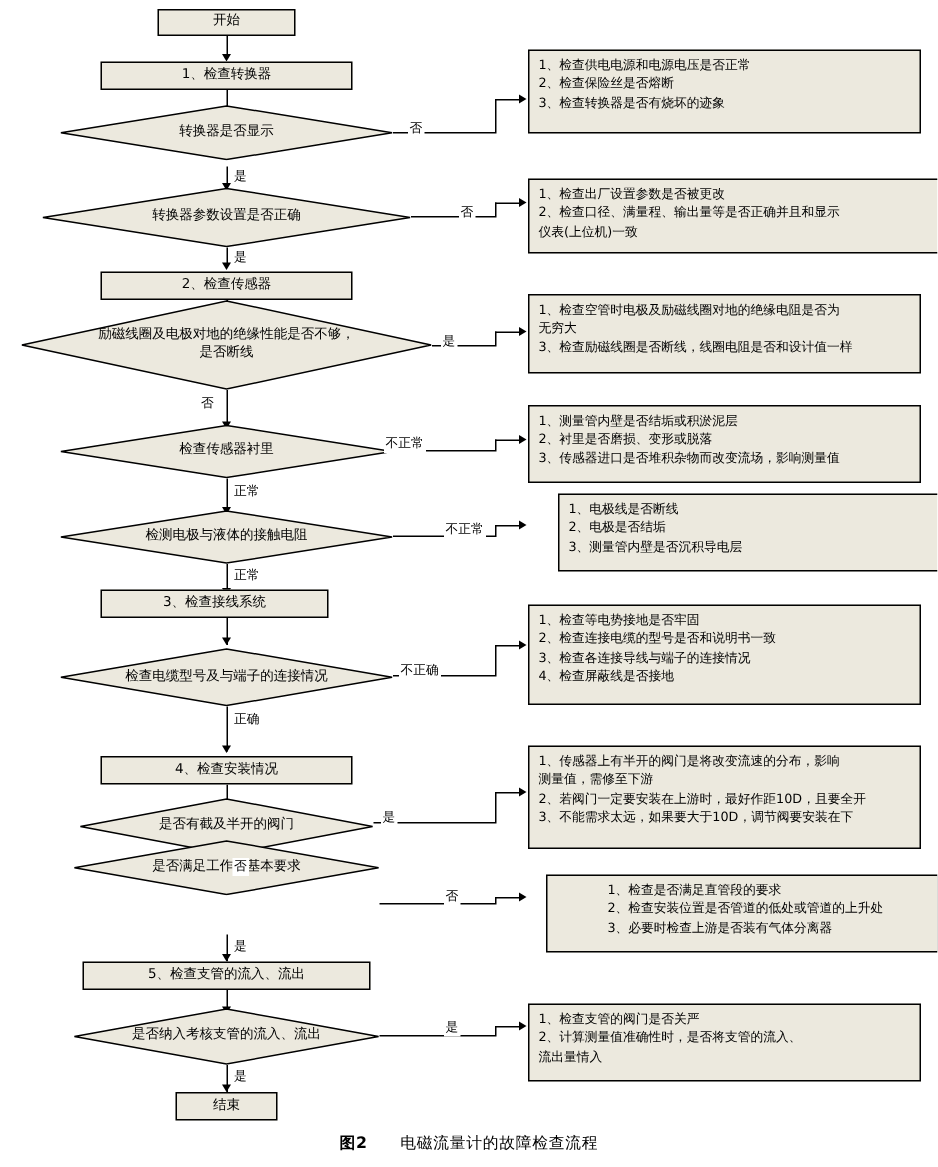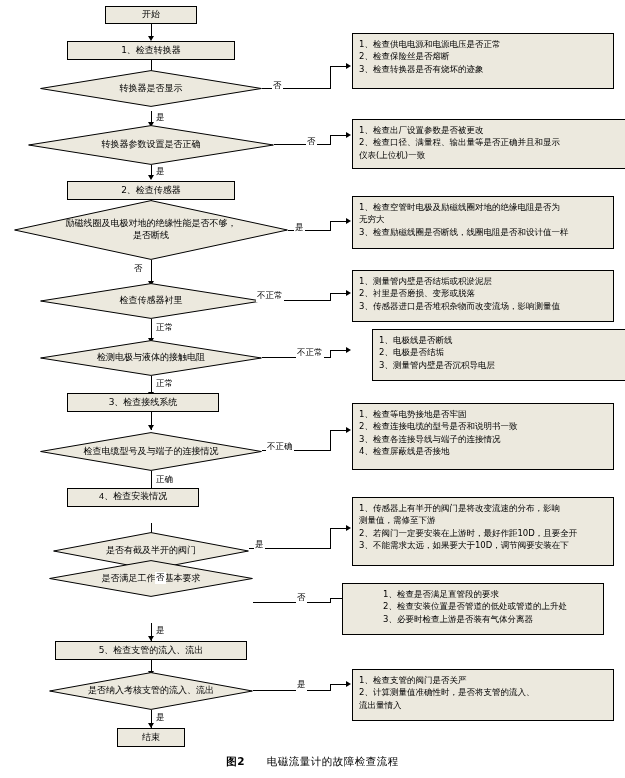--- a/index.html
+++ b/index.html
@@ -258,21 +258,21 @@
 
   <div class="node rect" style="left:67px; top:393px; width:152px; height:19px;">3、检查接线系统</div>
 
   <div class="diamond" style="left:40px; top:432px; width:222px; height:39px;">
     <svg class="shape" viewBox="0 0 222 39" preserveAspectRatio="none">
       <polygon points="111,0.6 221.4,19.5 111,38.4 0.6,19.5" fill="#ece9de" stroke="#000" stroke-width="1"></polygon>
     </svg>
     <div class="label">检查电缆型号及与端子的连接情况</div>
   </div>
 
-  <div class="node rect" style="left:67px; top:488px; width:132px; height:19px;font-family:Liberation Mono, monospace;">4、检查安装情况</div>
+  <div class="node rect" style="left:67px; top:504px; width:168px; height:19px;">4、检查安装情况</div>
 
   <div class="diamond" style="left:53px; top:532px; width:196px; height:38px;">
     <svg class="shape" viewBox="0 0 196 38" preserveAspectRatio="none">
       <polygon points="98,0.6 195.4,19 98,37.4 0.6,19" fill="#ece9de" stroke="#000" stroke-width="1"></polygon>
     </svg>
     <div class="label">是否有截及半开的阀门</div>
   </div>
 
   <div class="diamond" style="left:49px; top:560px; width:204px; height:37px;">
     <svg class="shape" viewBox="0 0 204 37" preserveAspectRatio="none">
@@ -356,21 +356,21 @@
     <div class="line">4、检查屏蔽线是否接地</div>
   </div>
 
   <div class="note" style="left:352px; top:497px; width:262px; height:69px;">
     <div class="line">1、传感器上有半开的阀门是将改变流速的分布，影响</div>
     <div class="line">   测量值，需修至下游</div>
     <div class="line">2、若阀门一定要安装在上游时，最好作距10D，且要全开</div>
     <div class="line">3、不能需求太远，如果要大于10D，调节阀要安装在下</div>
   </div>
 
-  <div class="note" style="left:342px; top:583px; width:262px; height:52px;padding-left:40px;">
+  <div class="note" style="left:364px; top:583px; width:262px; height:52px;padding-left:40px;">
     <div class="line">1、检查是否满足直管段的要求</div>
     <div class="line">2、检查安装位置是否管道的低处或管道的上升处</div>
     <div class="line">3、必要时检查上游是否装有气体分离器</div>
   </div>
 
   <div class="note" style="left:352px; top:669px; width:262px; height:52px;">
     <div class="line">1、检查支管的阀门是否关严</div>
     <div class="line">2、计算测量值准确性时，是否将支管的流入、</div>
     <div class="line">   流出量情入</div>
   </div>

